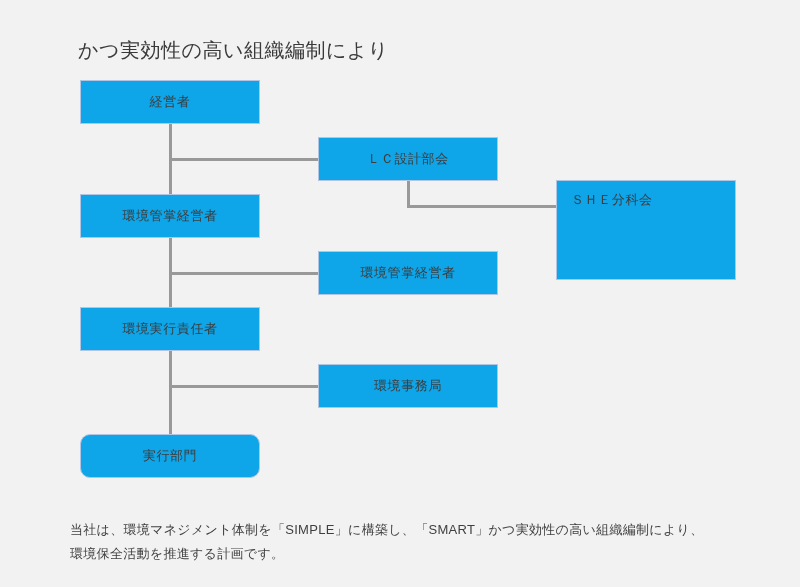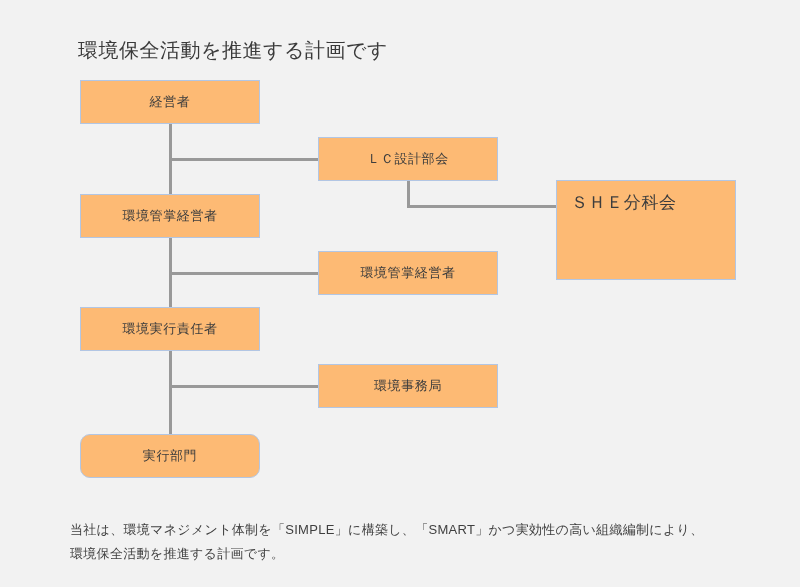--- a/index.html
+++ b/index.html
@@ -50,21 +50,21 @@
     top: 0;
     width: 800px;
     height: 500px;
     pointer-events: none;
   }
 
   
   .node {
     position: absolute;
     box-sizing: border-box;
-    background: #fdba74;
+    background: #0ea5e9;
     border: 1px solid #b2c6e4;
     display: flex;
     align-items: center;
     justify-content: center;
     font-size: 13px;
     line-height: 1.4;
     color: #3d3d3d;
     letter-spacing: 0.6px;
   }
 
@@ -86,21 +86,21 @@
     top: 180px;
     width: 180px;
     height: 100px;
     display: block;
     padding: 10px 0 0 14px;
     text-align: left;
     align-items: flex-start;
     justify-content: flex-start;
   }
   .she-head {
-    font-size: 17px;
+    font-size: 13px;
     letter-spacing: 0.6px;
     margin-bottom: 3px;
   }
   .she-list {
     list-style: none;
     margin: 0;
     padding: 0 0 0 12px;
   }
   .she-list li {
     font-size: 12.5px;
@@ -123,21 +123,21 @@
   .footer-note p {
     margin: 0;
     white-space: nowrap;
   }
 </style>
 </head>
 <body>
 
 <div id="page">
 
-  <h1 class="page-title">環境保全活動を推進する計画です</h1>
+  <h1 class="page-title">かつ実効性の高い組織編制により</h1>
 
   <div class="diagram">
 
     <svg class="connector-layer" width="800" height="500" viewBox="0 0 800 500" xmlns="http://www.w3.org/2000/svg">
       <g stroke="#999999" stroke-width="3" fill="none" shape-rendering="crispEdges">
 
         <line x1="170" y1="124" x2="170" y2="194"></line>
 
         <line x1="170" y1="238" x2="170" y2="307"></line>
 

